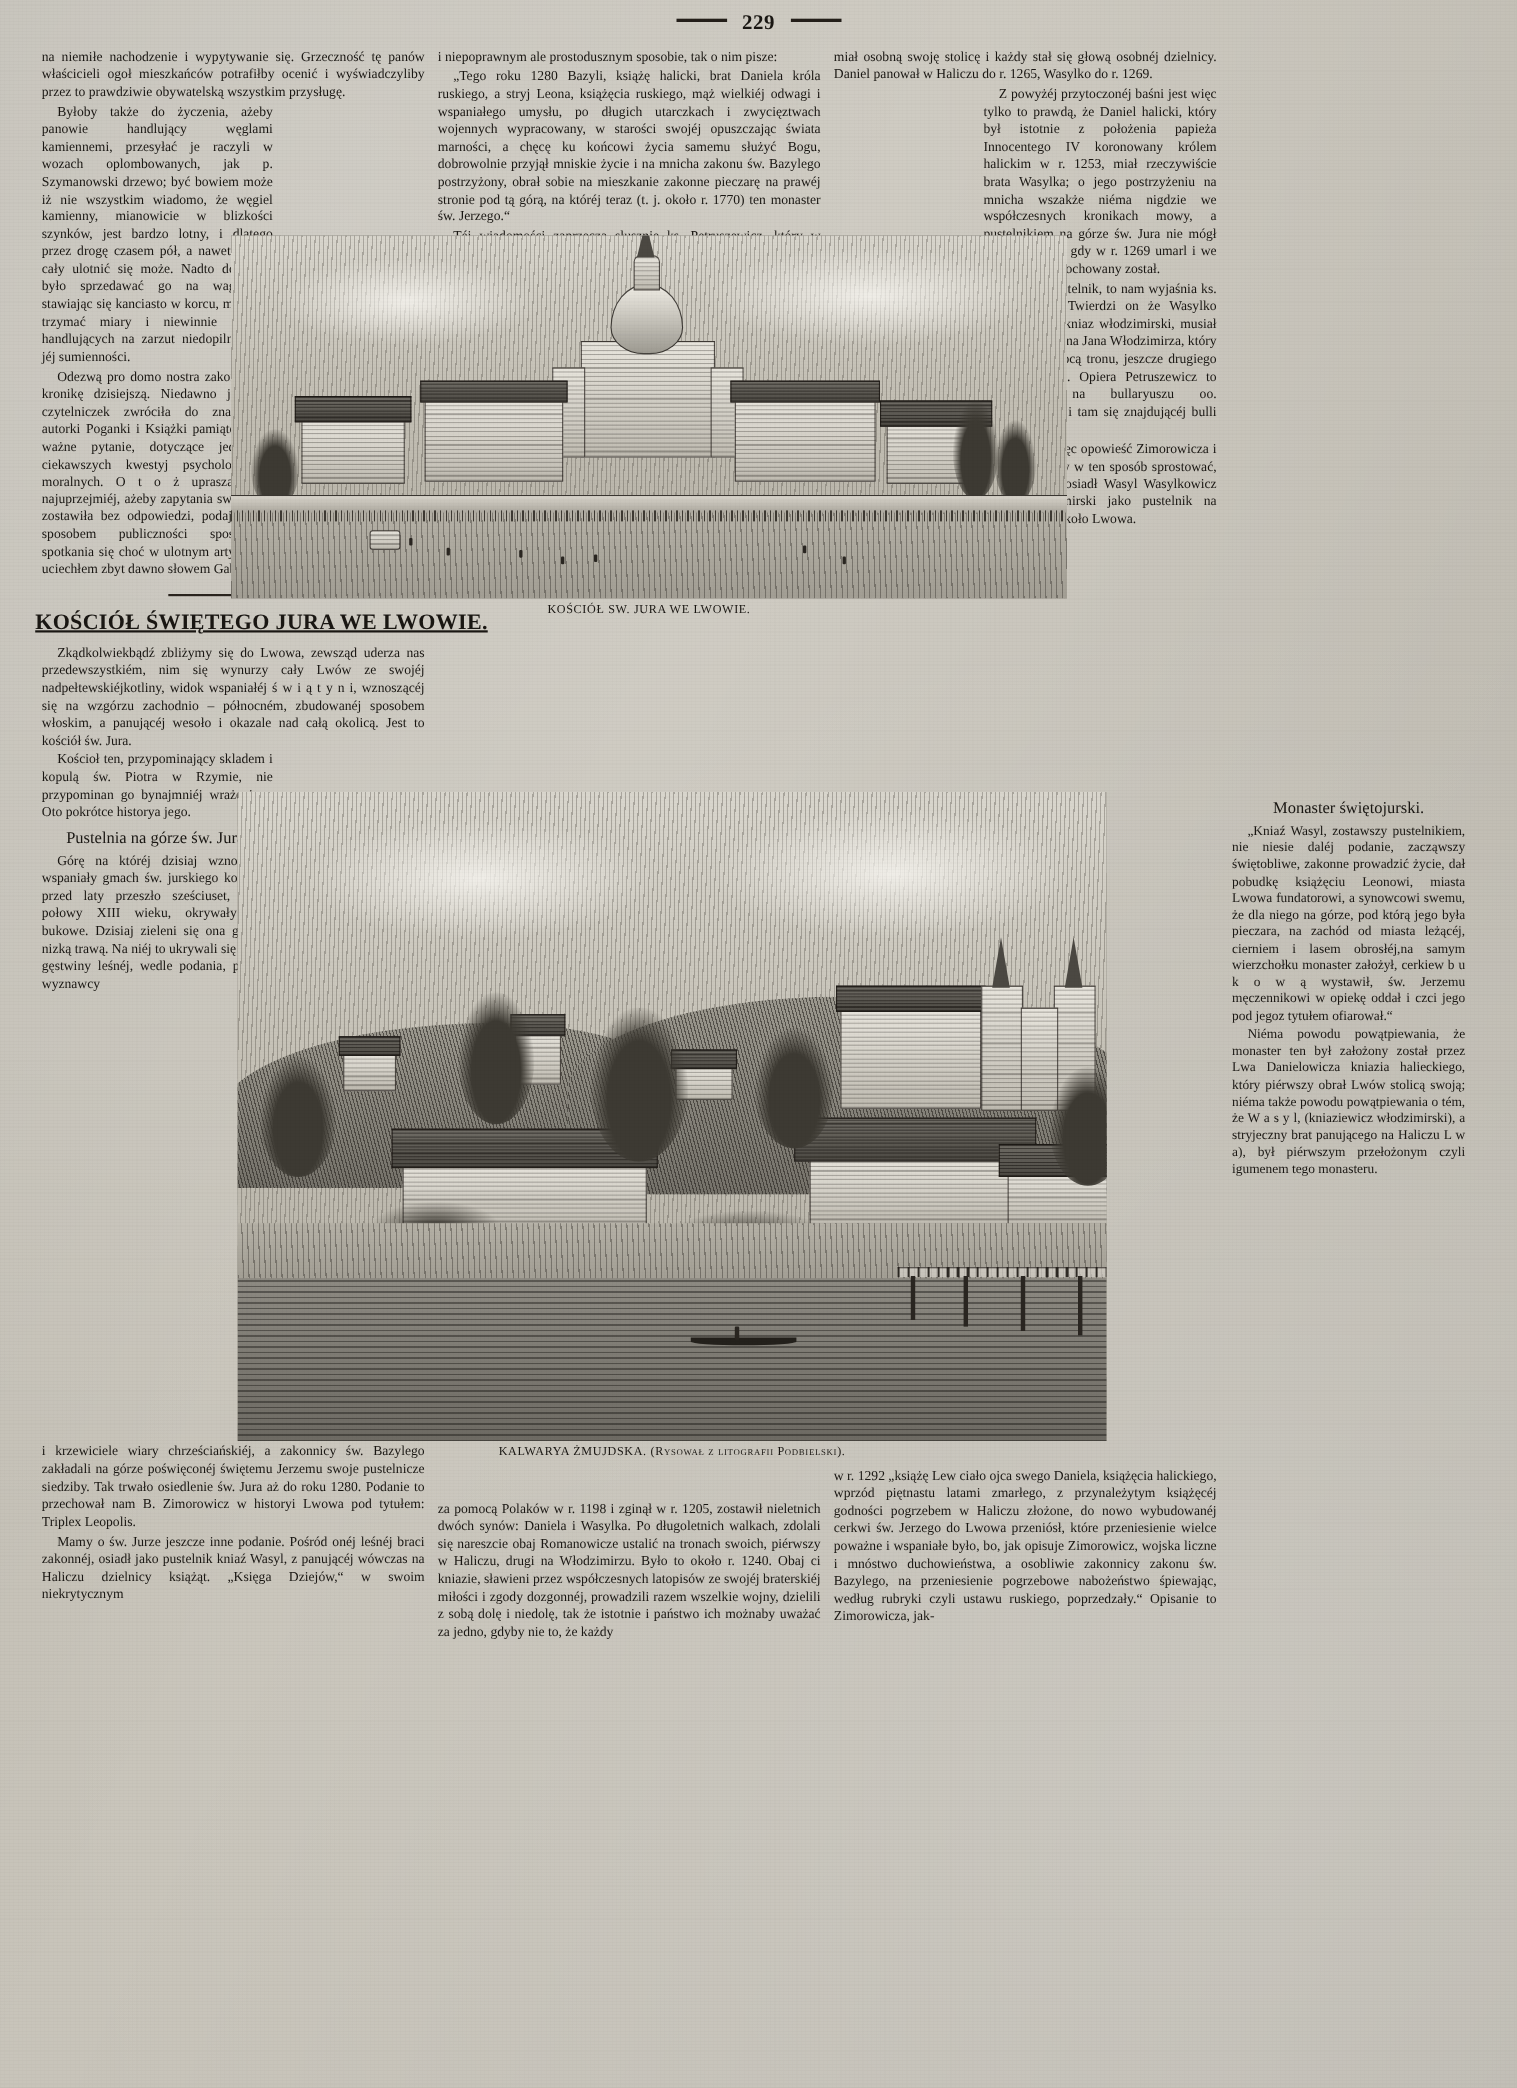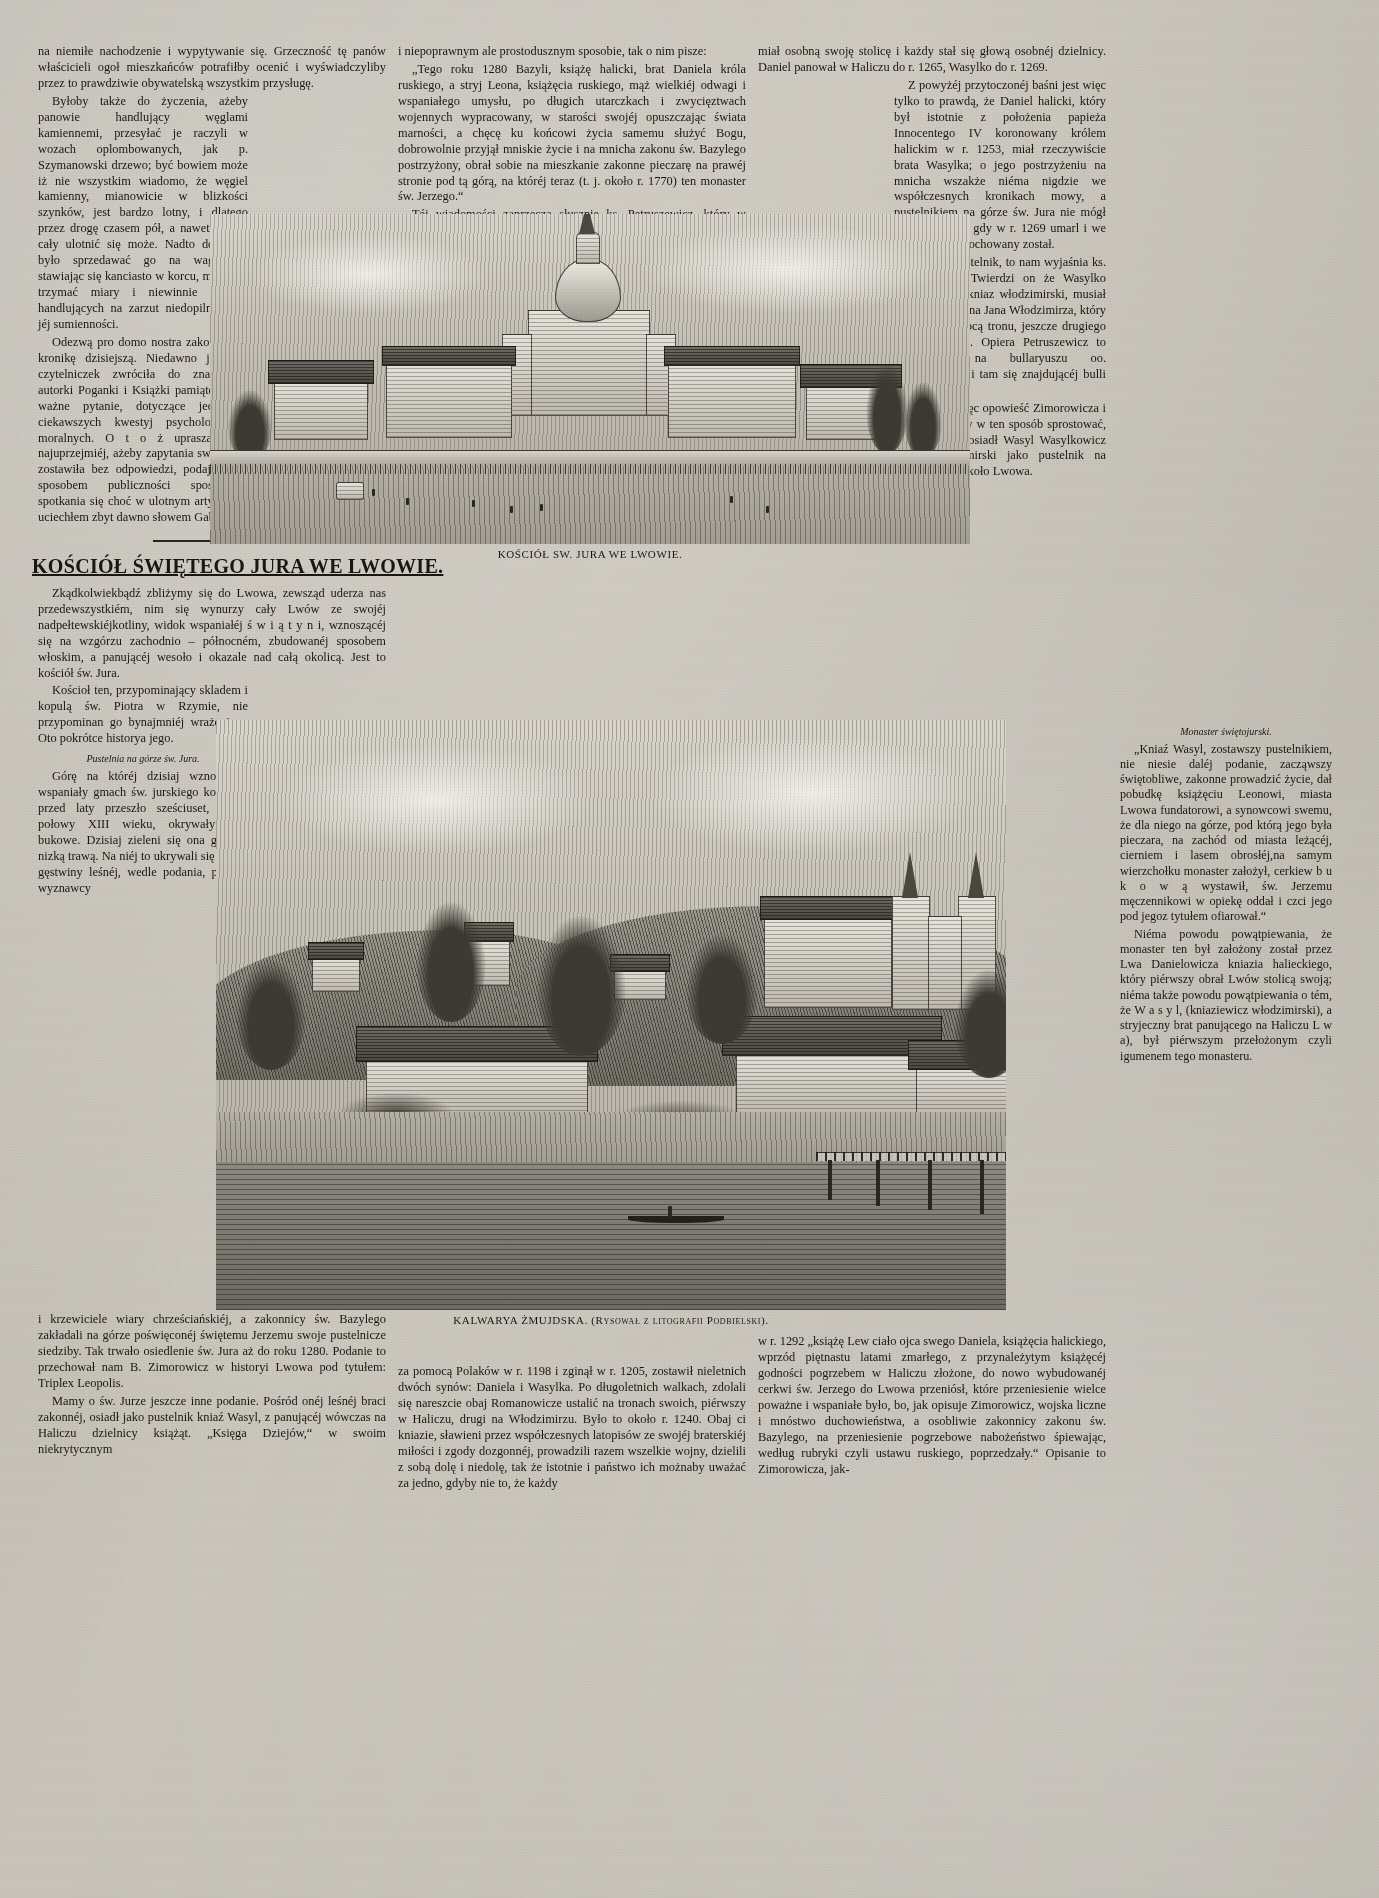--- a/index.html
+++ b/index.html
@@ -82,23 +82,22 @@
     font-size:17px;
     letter-spacing:.3px;
     margin:12px 0 6px 0;
     font-family:"Liberation Serif", serif;
   }
   .divider{
     width:118px;height:2px;background:#2a241e;
     margin:14px auto 10px auto;
   }
   .side-sub{
-    font-style:italic;
     text-align:center;
-    font-size:10px;
+    font-size:15px;
     margin:6px 0 3px 0;
   }
 
   
   .engraving{
     position:relative;
     border:0;
     background:#8e8a80;
     overflow:hidden;
   }
@@ -196,20 +195,23 @@
     position:absolute;
     background:repeating-linear-gradient(90deg, rgba(35,31,26,.9) 0 2px, rgba(220,216,208,.65) 2px 9px);
     border-top:1px solid rgba(30,26,22,.85);
   }
 </style>
 </head>
 <body>
 
 <div class="page">
 
+  <div class="pagehead">
+    <span class="rule"></span><span>229</span><span class="rule"></span>
+  </div>
 
   <div class="cols">
 
     <div class="col c1">
       <div class="inner">
         <p class="noind">na niemiłe nachodzenie i wypytywanie się. Grzeczność tę panów właścicieli ogoł mieszkańców potrafiłby ocenić i wyświadczyliby przez to prawdziwie obywatelską wszystkim przysługę.</p>
 
         <div style="width:210px;">
           <p>Byłoby także do życzenia, ażeby panowie handlujący węglami kamiennemi, przesyłać je raczyli w wozach oplombowanych, jak p. Szymanowski drzewo; być bowiem może iż nie wszystkim wiadomo, że węgiel kamienny, mianowicie w blizkości szynków, jest bardzo lotny, i dlatego przez drogę czasem pół, a nawet korzec cały ulotnić się może. Nadto dobrzeby było sprzedawać go na wagę, bo stawiając się kanciasto w korcu, może nie trzymać miary i niewinnie narażać handlujących na zarzut niedopilnowania jéj sumienności.</p>
           <p>Odezwą pro domo nostra zakończamy kronikę dzisiejszą. Niedawno jedna z czytelniczek zwróciła do znakomitéj autorki Poganki i Książki pamiątek dość ważne pytanie, dotyczące jednéj z ciekawszych kwestyj psychologiczno-moralnych. O t o ż upraszamy ją najuprzejmiéj, ażeby zapytania swego nie zostawiła bez odpowiedzi, podając tym sposobem publiczności sposobność spotkania się choć w ulotnym artykule, z uciechłem zbyt dawno słowem Gabryeli.</p>

